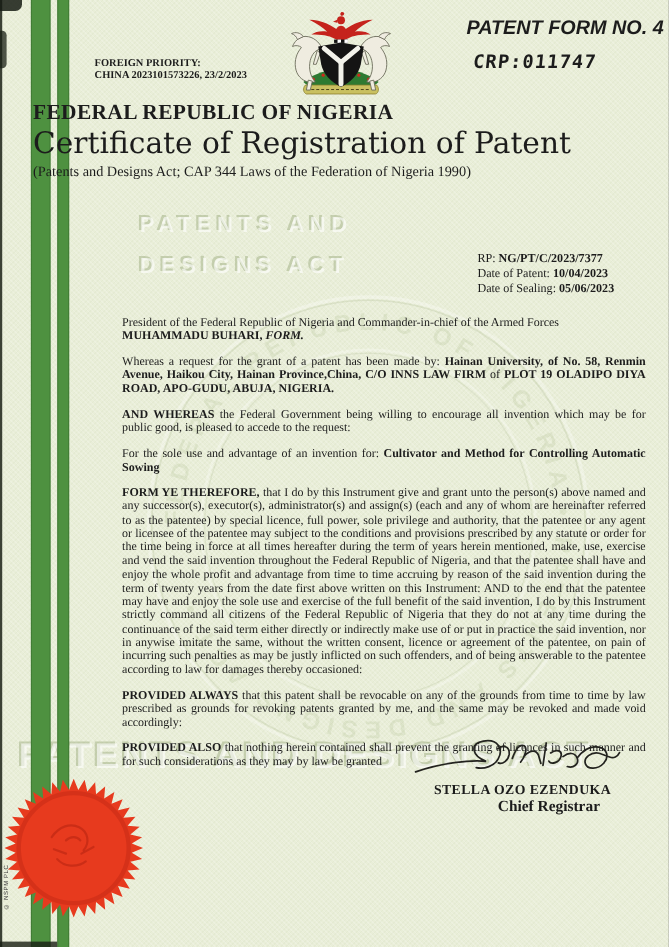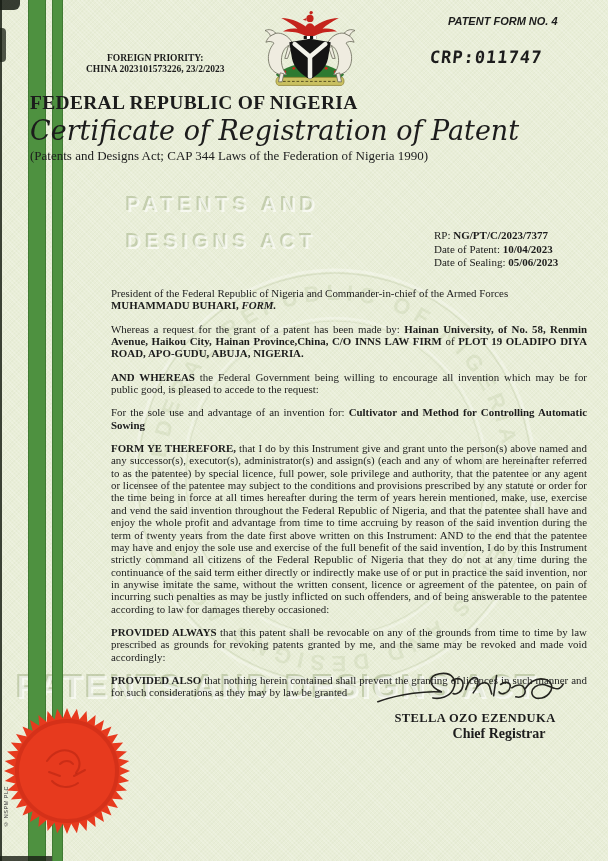--- a/index.html
+++ b/index.html
@@ -24,27 +24,27 @@
   .emboss{
     position:absolute;z-index:0;font-family:"Liberation Sans", sans-serif;font-weight:bold;
     color:transparent;white-space:nowrap;
     text-shadow:1px 1px 0 rgba(255,255,255,0.6), -1px -1px 0 rgba(146,162,114,0.42);
     user-select:none;
   }
   .wm-top{left:126px;top:186px;font-size:20px;line-height:37px;letter-spacing:5px;}
   .wm-bottom{left:16px;top:668px;font-size:34px;letter-spacing:2px;transform:scaleY(0.95);}
   .wm-seal{position:absolute;left:95px;top:240px;z-index:0;opacity:0.55;}
   
-  .foreign{position:absolute;left:86px;top:53px;font-size:9.5px;font-weight:bold;line-height:11px;z-index:4;text-align:center;}
-  .form-no{position:absolute;left:448px;top:15px;font-family:"Liberation Sans",sans-serif;font-weight:bold;font-style:italic;font-size:11px;z-index:4;}
+  .foreign{position:absolute;left:86px;top:53px;font-size:9.5px;font-weight:bold;line-height:11px;z-index:4;}
+  .form-no{position:absolute;left:424px;top:15px;font-family:"Liberation Sans",sans-serif;font-weight:bold;font-style:italic;font-size:18px;z-index:4;}
   .crp{position:absolute;left:430px;top:47px;font-family:"DejaVu Sans Mono",monospace;font-weight:bold;font-size:17px;letter-spacing:1px;transform:skewX(-6deg);z-index:4;}
   .coa{position:absolute;left:256px;top:6px;z-index:4;}
   .titles{position:absolute;left:30px;top:92px;width:540px;text-align:left;z-index:4;}
   .t1{font-size:19.5px;font-weight:bold;letter-spacing:0.3px;margin:0;}
-  .t2{font-family:"DejaVu Serif",serif;font-style:italic;font-size:27px;margin:1px 0 0 0;font-weight:normal;}
+  .t2{font-family:"DejaVu Serif",serif;font-size:27px;margin:1px 0 0 0;font-weight:normal;}
   .t3{font-size:13px;font-weight:normal;margin:2px 0 0 0;}
   
   .regblock{position:absolute;left:434px;top:229px;font-size:11px;line-height:13.5px;z-index:4;}
   .regblock b{white-space:nowrap;}
   
   .bodytext{position:absolute;left:95px;top:287px;width:492px;font-size:10.9px;line-height:12.35px;text-align:justify;z-index:4;}
   .bodytext p{margin:0 0 11px 16px;}
   .made{text-align:center;margin-top:13px !important;}
   
   .sig{position:absolute;left:360px;top:667px;width:230px;text-align:center;z-index:4;}

